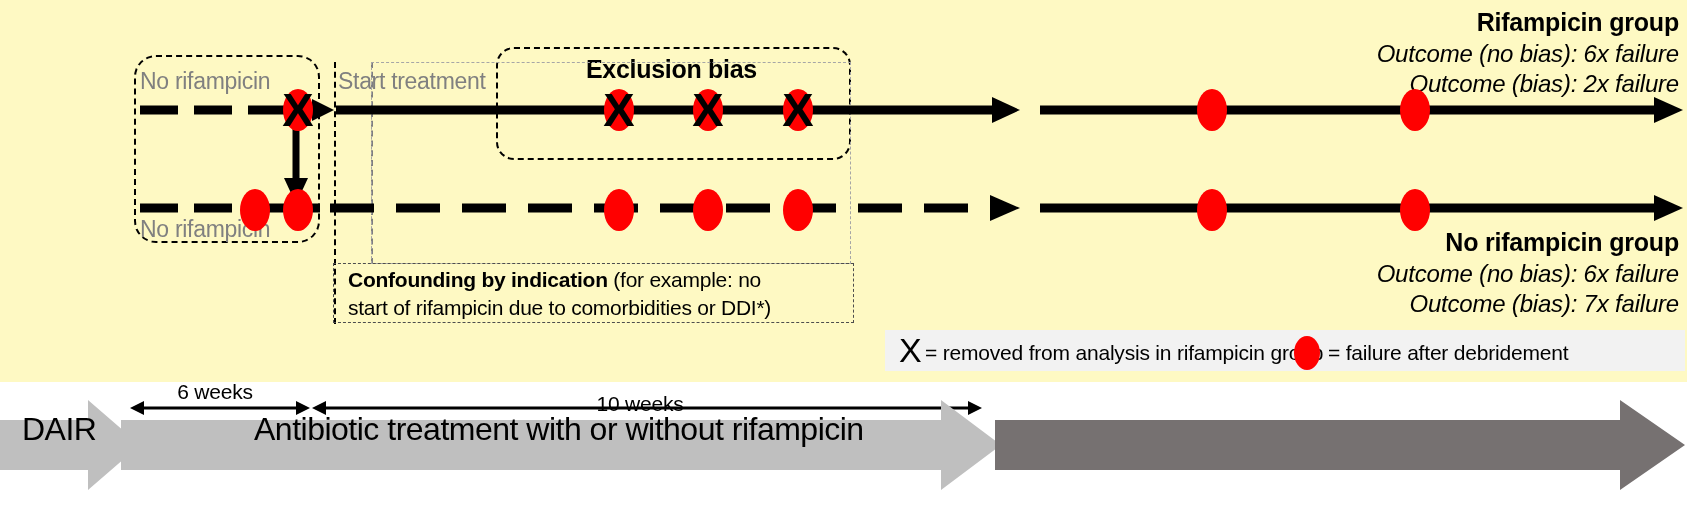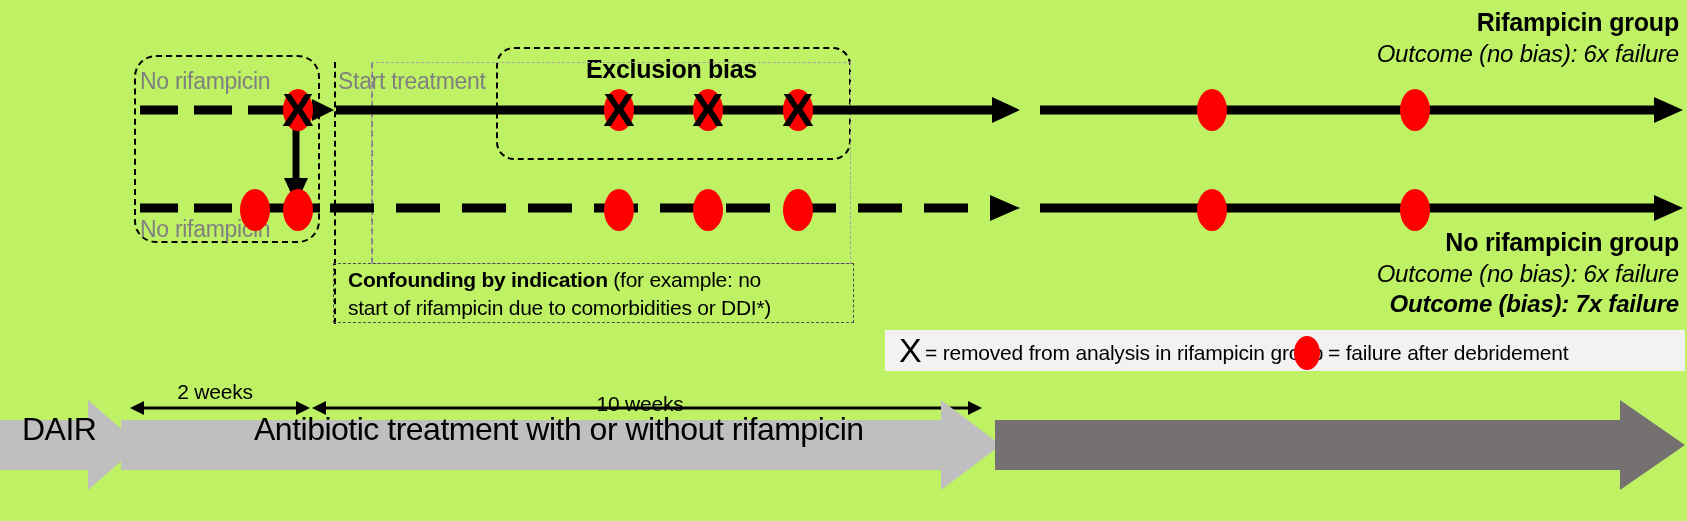--- a/index.html
+++ b/index.html
@@ -9,22 +9,22 @@
   }
   body {
     font-family: "Liberation Sans", sans-serif;
     width: 1687px;
     height: 521px;
     overflow: hidden;
   }
   #canvas {
     position: relative;
     width: 1687px;
-    height: 521px;
-    background: #bef264;
+    height: 382px;
+    background: #fef9c3;
   }
   .abs { position: absolute; }
 
   
   .grey-label {
     color: #808080;
     font-weight: 400;
     font-size: 23px;
     white-space: nowrap;
     letter-spacing: -0.3px;
@@ -111,20 +111,21 @@
     background: #f2f2f2;
   }
 </style>
 </head>
 <body>
 
 <div id="canvas">
 
   <div class="abs group-title" style="right:8px; top:8px; width:560px;">Rifampicin group</div>
   <div class="abs outcome-line" style="right:8px; top:40px; width:560px;">Outcome (no bias): 6x failure</div>
+  <div class="abs outcome-line" style="right:8px; top:70px; width:560px;">Outcome (bias): 2x failure</div>
 
   <div class="abs rounded-dash-box" style="left:134px; top:55px; width:186px; height:188px;"></div>
 
   <div class="abs grey-label" style="left:140px; top:68px;">No rifampicin</div>
 
 
   <div class="abs grey-label" style="left:140px; top:216px;">No rifampicin</div>
 
   <svg class="abs" style="left:280px; top:100px;" width="44" height="106" viewBox="0 0 44 106">
     <line x1="16" y1="4" x2="16" y2="84" stroke="#000" stroke-width="7"></line>
@@ -189,35 +190,35 @@
   <div class="abs red-dot" style="left:240px; top:189px; width:30px; height:42px;"></div>
   <div class="abs red-dot" style="left:283px; top:189px; width:30px; height:42px;"></div>
   <div class="abs red-dot" style="left:604px; top:189px; width:30px; height:42px;"></div>
   <div class="abs red-dot" style="left:693px; top:189px; width:30px; height:42px;"></div>
   <div class="abs red-dot" style="left:783px; top:189px; width:30px; height:42px;"></div>
   <div class="abs red-dot" style="left:1197px; top:189px; width:30px; height:42px;"></div>
   <div class="abs red-dot" style="left:1400px; top:189px; width:30px; height:42px;"></div>
 
   <div class="abs group-title" style="right:8px; top:228px; width:560px;">No rifampicin group</div>
   <div class="abs outcome-line" style="right:8px; top:260px; width:560px;">Outcome (no bias): 6x failure</div>
-  <div class="abs outcome-line" style="right:8px; top:290px; width:560px;font-weight:bold;">Outcome (bias): 7x failure</div>
+  <div class="abs outcome-line" style="right:8px; top:290px; width:560px;">Outcome (bias): 7x failure</div>
 
   <div class="abs dot-box" style="left:333px; top:263px; width:521px; height:60px; border-width:1.5px; border-style:dashed; border-color:#4d4d4d;"></div>
   <div class="abs confound-text" style="left:348px; top:266px; width:510px;">
     <span style="font-weight:700;">Confounding by indication</span><span> (for example: no</span><br>
     <span>start of rifampicin due to comorbidities or DDI*)</span>
   </div>
 
   <div class="abs legend-band" style="left:885px; top:330px; width:800px; height:41px;"></div>
   <div class="abs legend-x" style="left:899px; top:333px;">X</div>
   <div class="abs legend-text" style="left:925px; top:341px;">= removed from analysis in rifampicin group</div>
   <div class="abs red-dot" style="left:1294px; top:336px; width:26px; height:34px;"></div>
   <div class="abs legend-text" style="left:1328px; top:341px;">= failure after debridement</div>
 
-  <div class="abs weeks-label" style="left:135px; top:380px; width:160px;">2 weeks</div>
+  <div class="abs weeks-label" style="left:135px; top:380px; width:160px;">6 weeks</div>
   <svg class="abs" style="left:130px; top:398px;" width="180" height="20" viewBox="0 0 180 20">
     <line x1="10" y1="10" x2="170" y2="10" stroke="#000" stroke-width="3"></line>
     <polygon points="0,10 14,3 14,17" fill="#000"></polygon>
     <polygon points="180,10 166,3 166,17" fill="#000"></polygon>
   </svg>
 
   <div class="abs weeks-label" style="left:540px; top:380px; width:200px;margin-top:12px;">10 weeks</div>
   <svg class="abs" style="left:312px; top:398px;" width="670" height="20" viewBox="0 0 670 20">
     <line x1="10" y1="10" x2="660" y2="10" stroke="#000" stroke-width="3"></line>
     <polygon points="0,10 14,3 14,17" fill="#000"></polygon>

